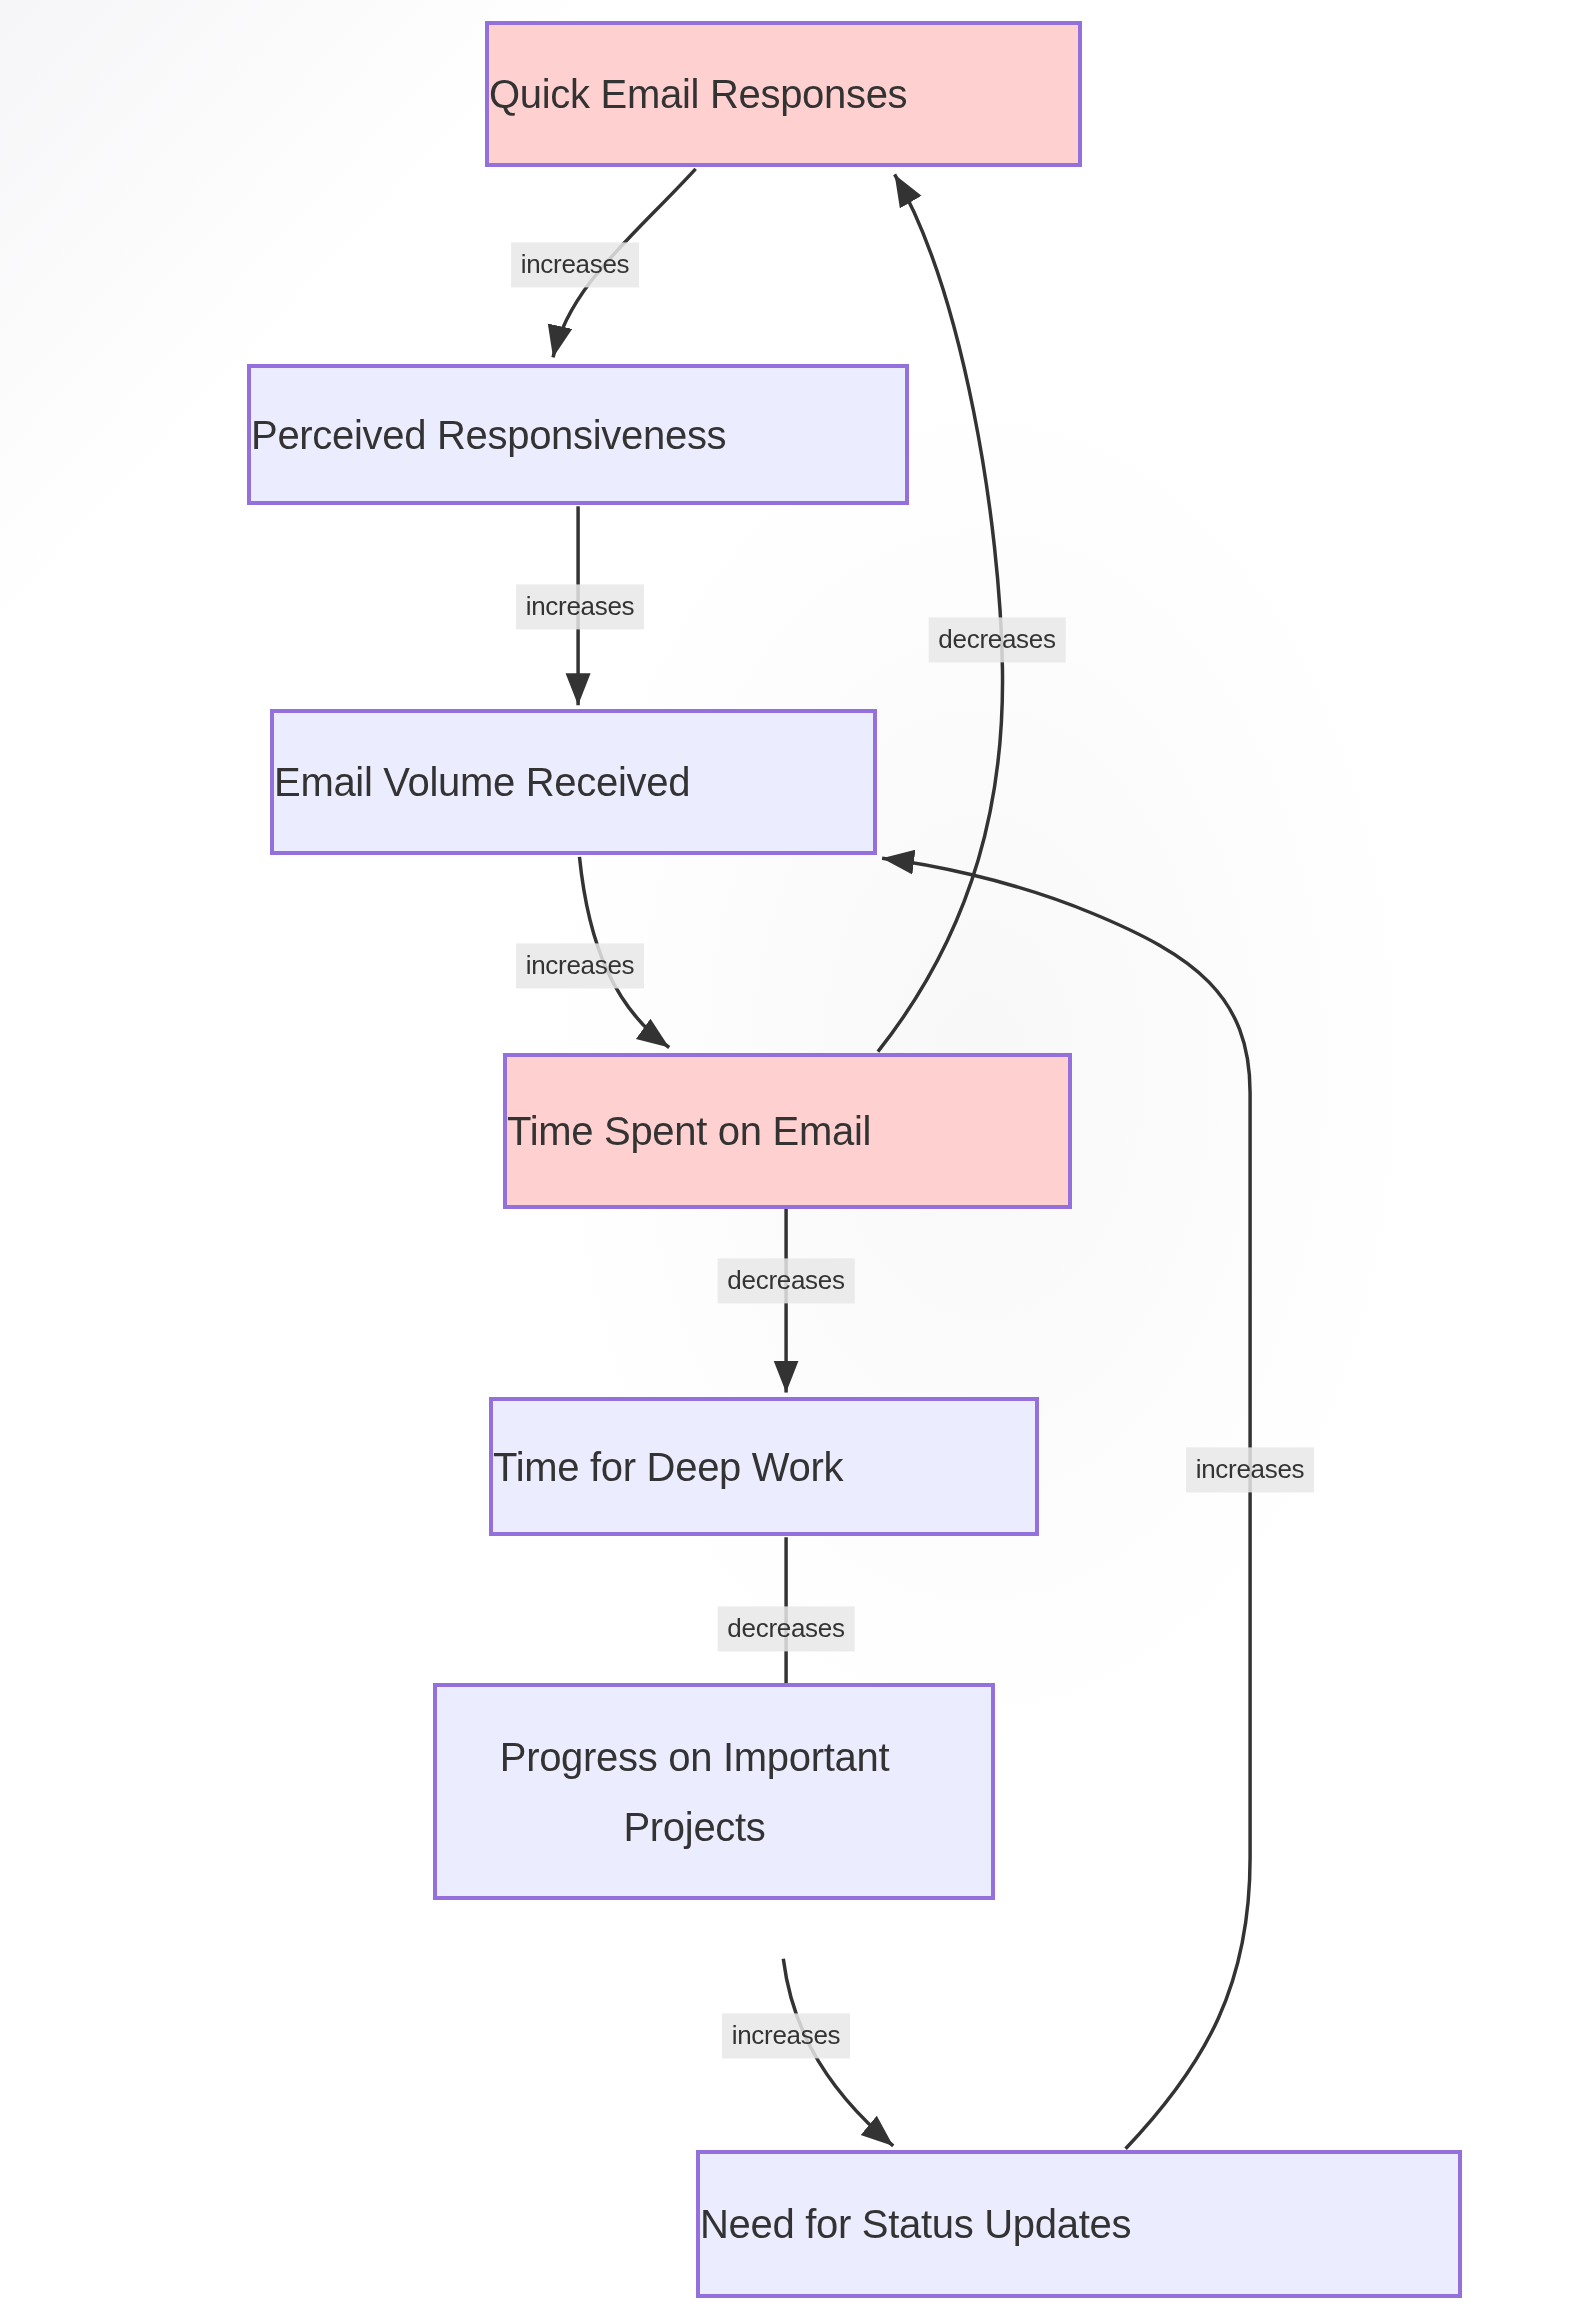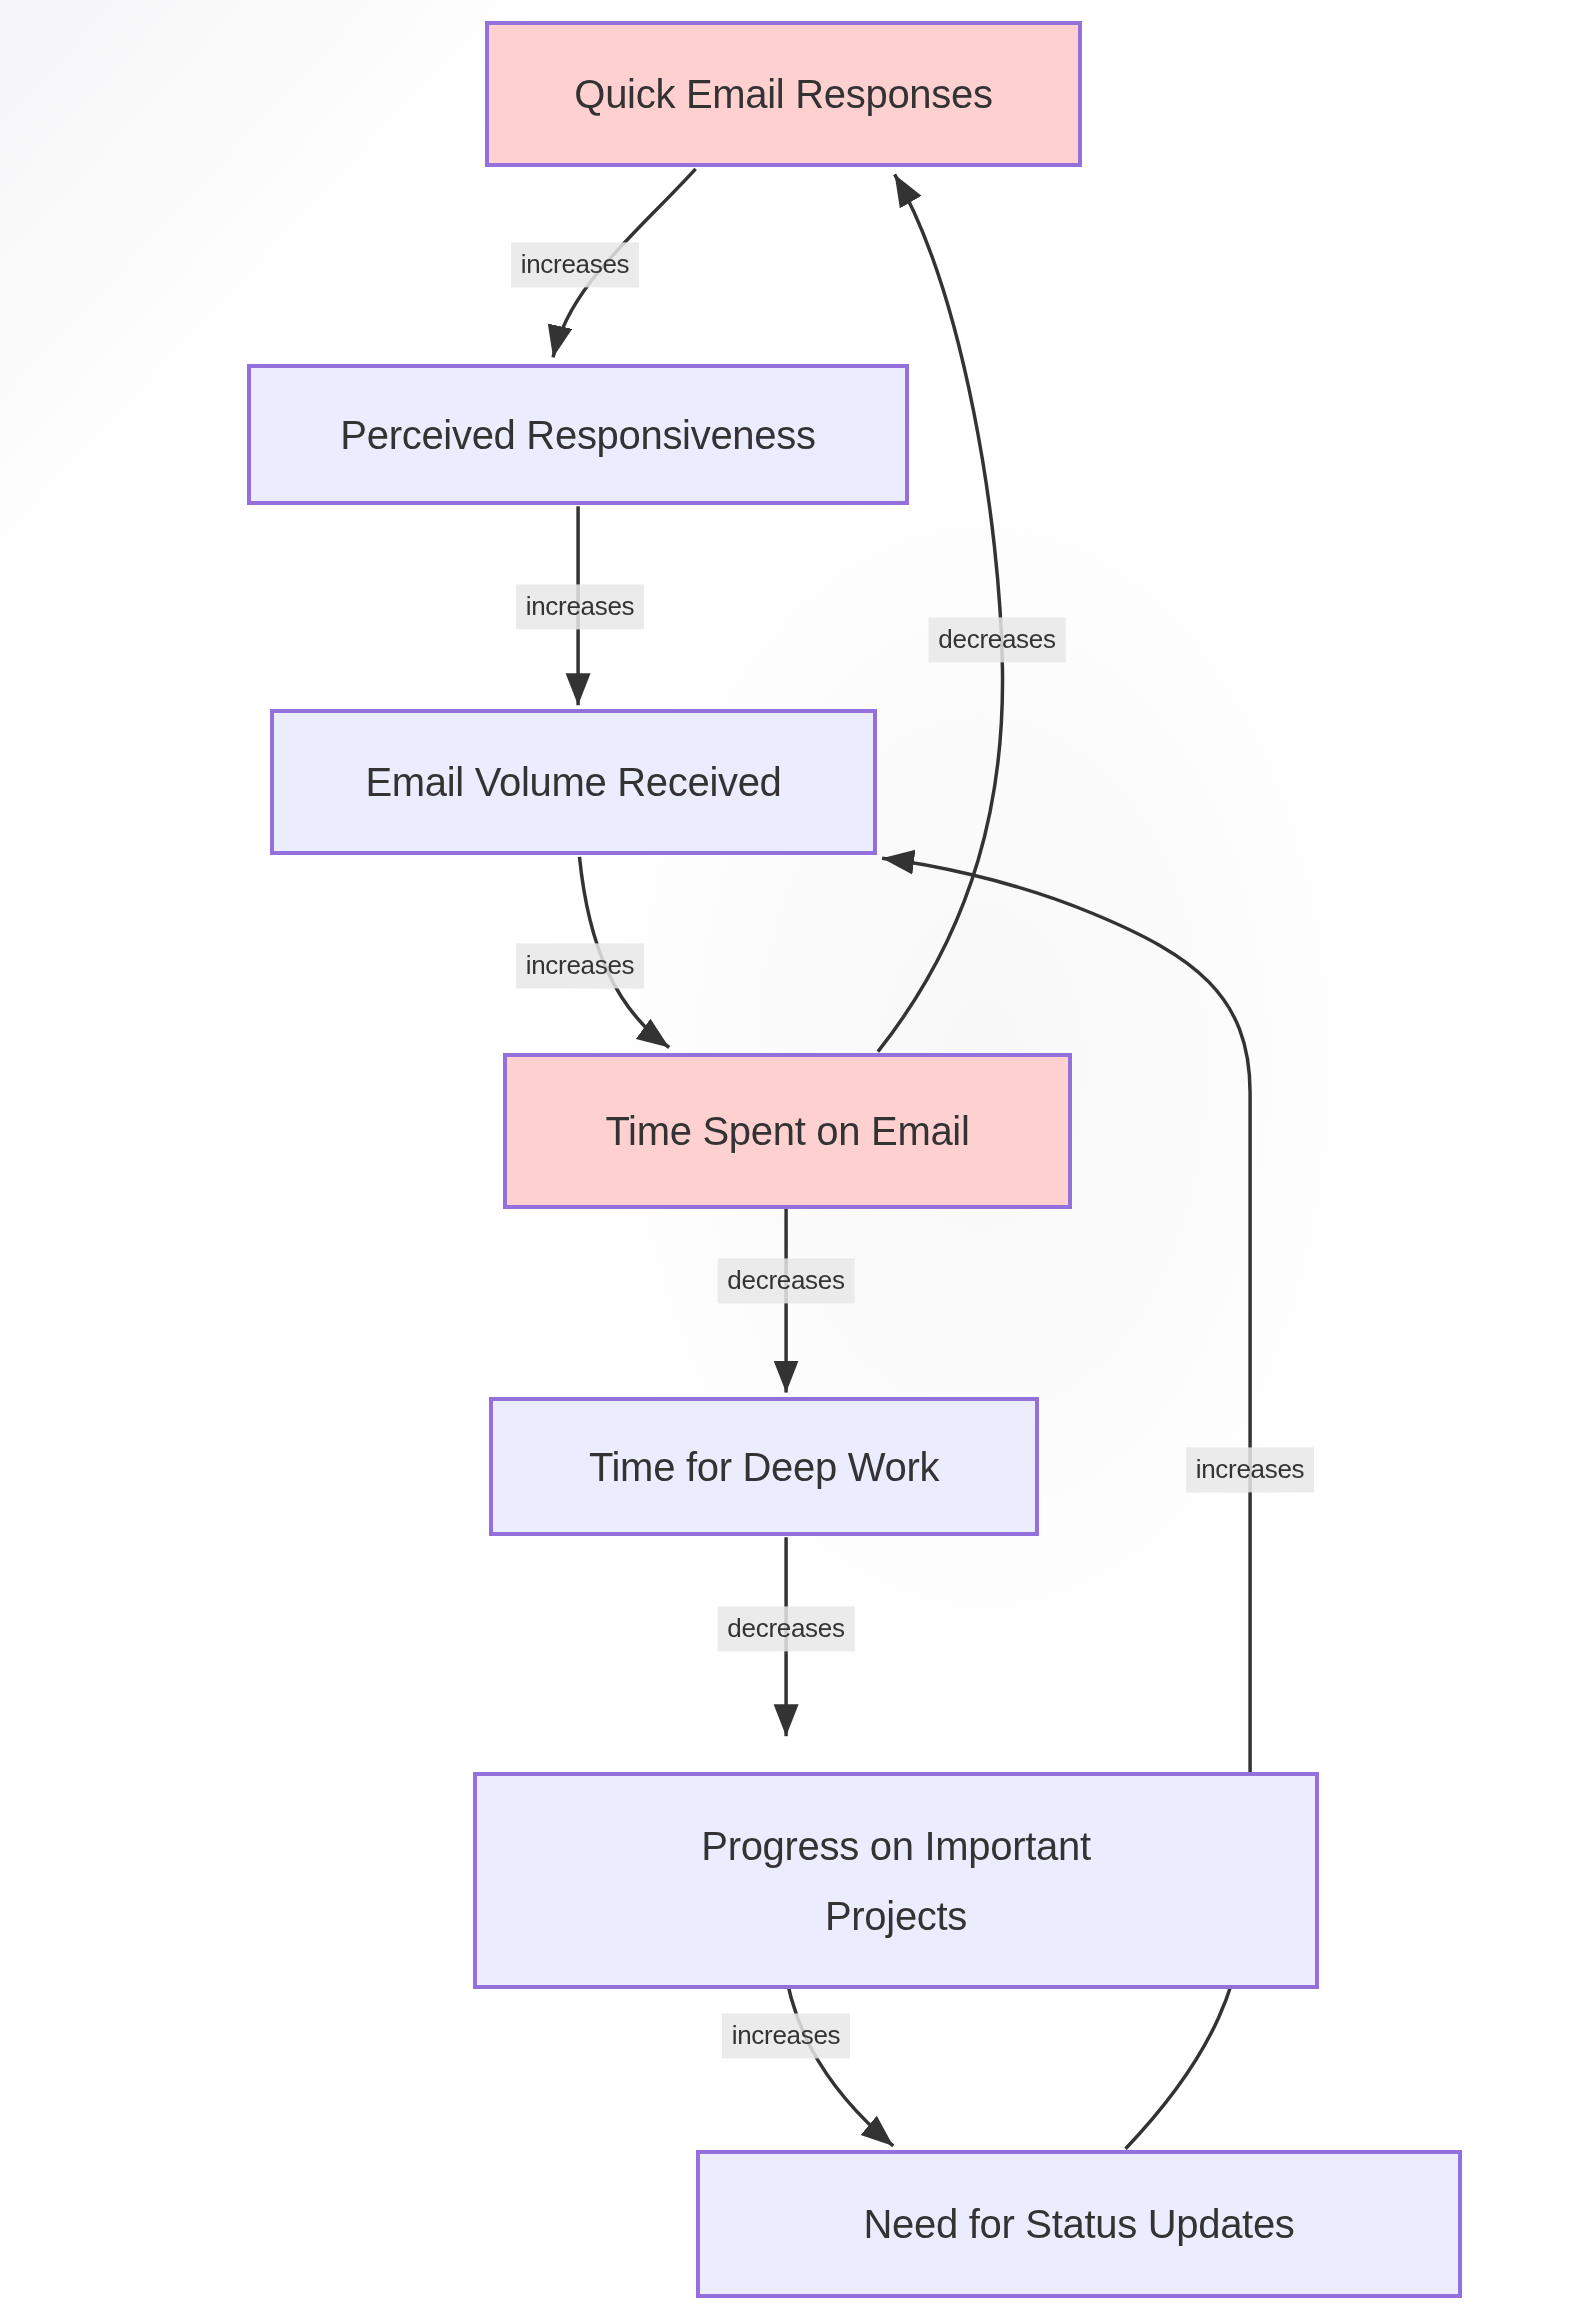--- a/index.html
+++ b/index.html
@@ -31,21 +31,20 @@
     stroke-width: 5;
   }
   .node {
     position: absolute;
     box-sizing: border-box;
     border: 4.2px solid #9370DB;
     background: #ECECFF;
     color: #333333;
     display: flex;
     align-items: center;
-    justify-content: center;
     text-align: center;
     font-size: 40px;
     line-height: 1.75;
     letter-spacing: -0.3px;
     z-index: 2;
   }
   .node.highlight {
     background: #FFD0D0;
   }
   .node .node-label {
@@ -101,21 +100,21 @@
   </div>
 
   <div class="node highlight" style="left:503px; top:1053px; width:569px; height:156px;">
     <span class="node-label">Time Spent on Email</span>
   </div>
 
   <div class="node" style="left:489px; top:1397px; width:550px; height:139px;">
     <span class="node-label">Time for Deep Work</span>
   </div>
 
-  <div class="node wrap" style="left:433px; top:1772px; width:846px; height:217px;margin-left:40px;">
+  <div class="node wrap" style="left:433px; top:1683px; width:562px; height:217px;">
     <span class="node-label">Progress on Important Projects</span>
   </div>
 
   <div class="node" style="left:696px; top:2150px; width:766px; height:148px;">
     <span class="node-label">Need for Status Updates</span>
   </div>
 
   <div class="edge-label" style="left:575px; top:265px;">increases</div>
 
   <div class="edge-label" style="left:580px; top:607px;">increases</div>

